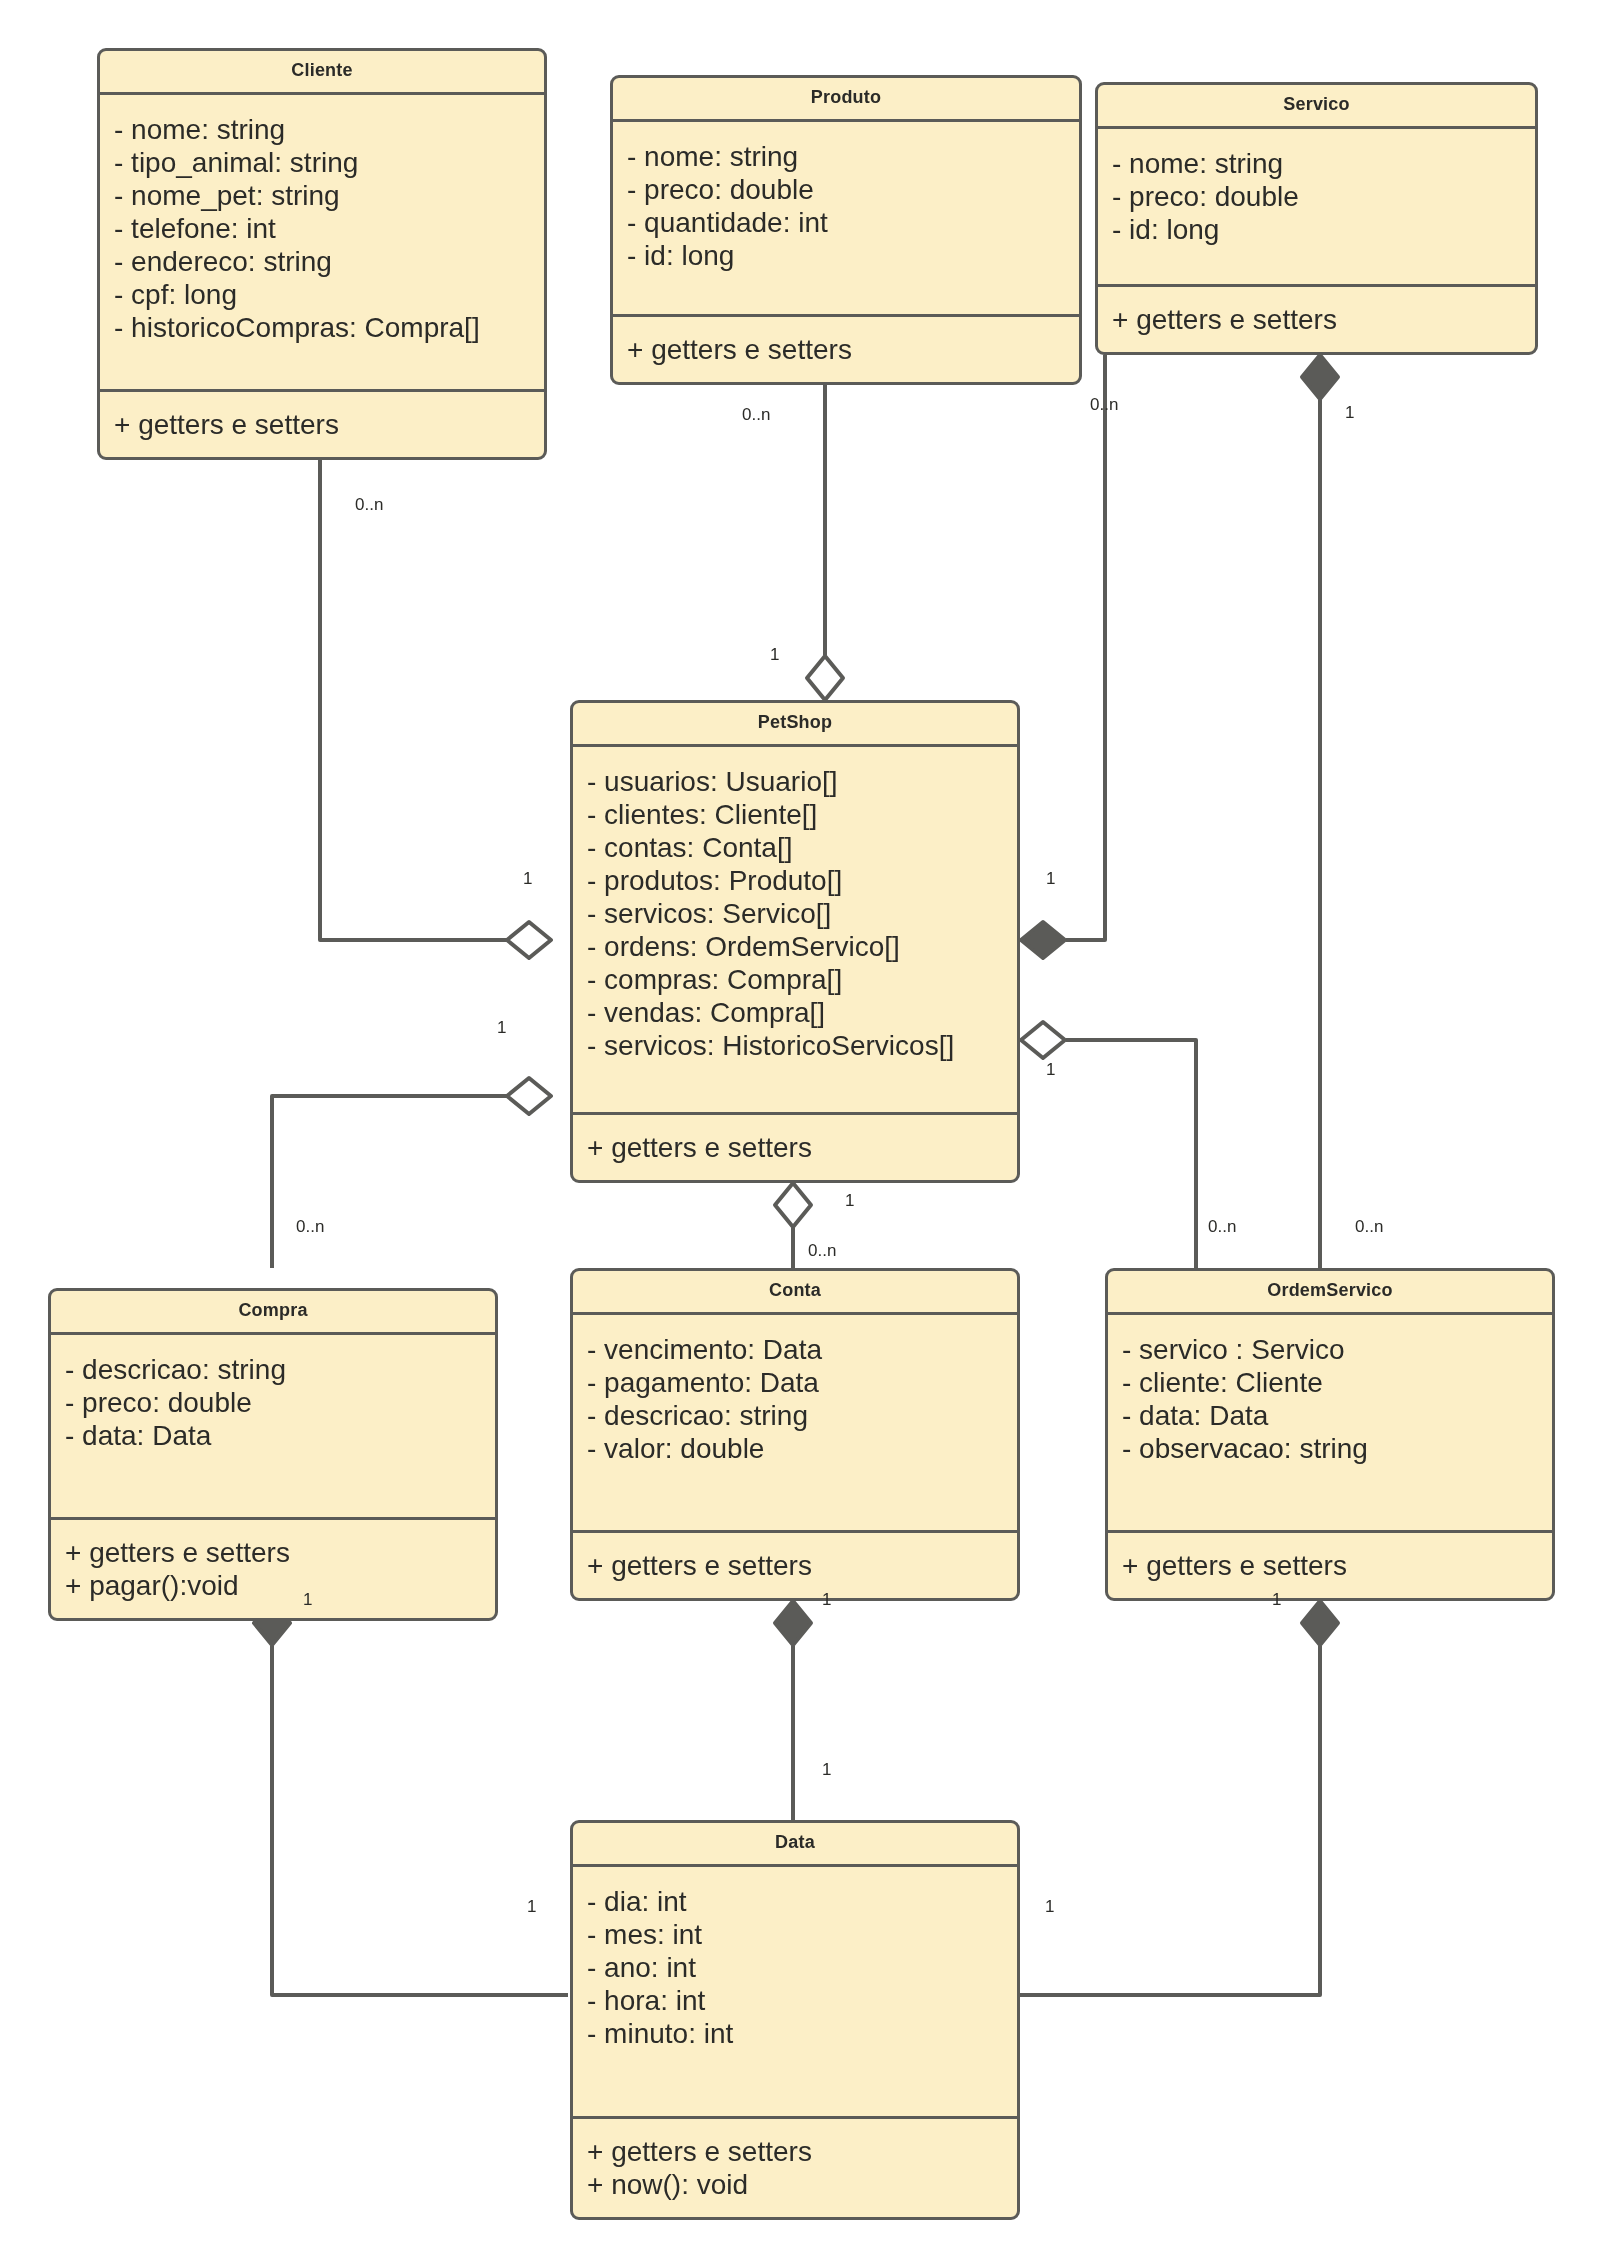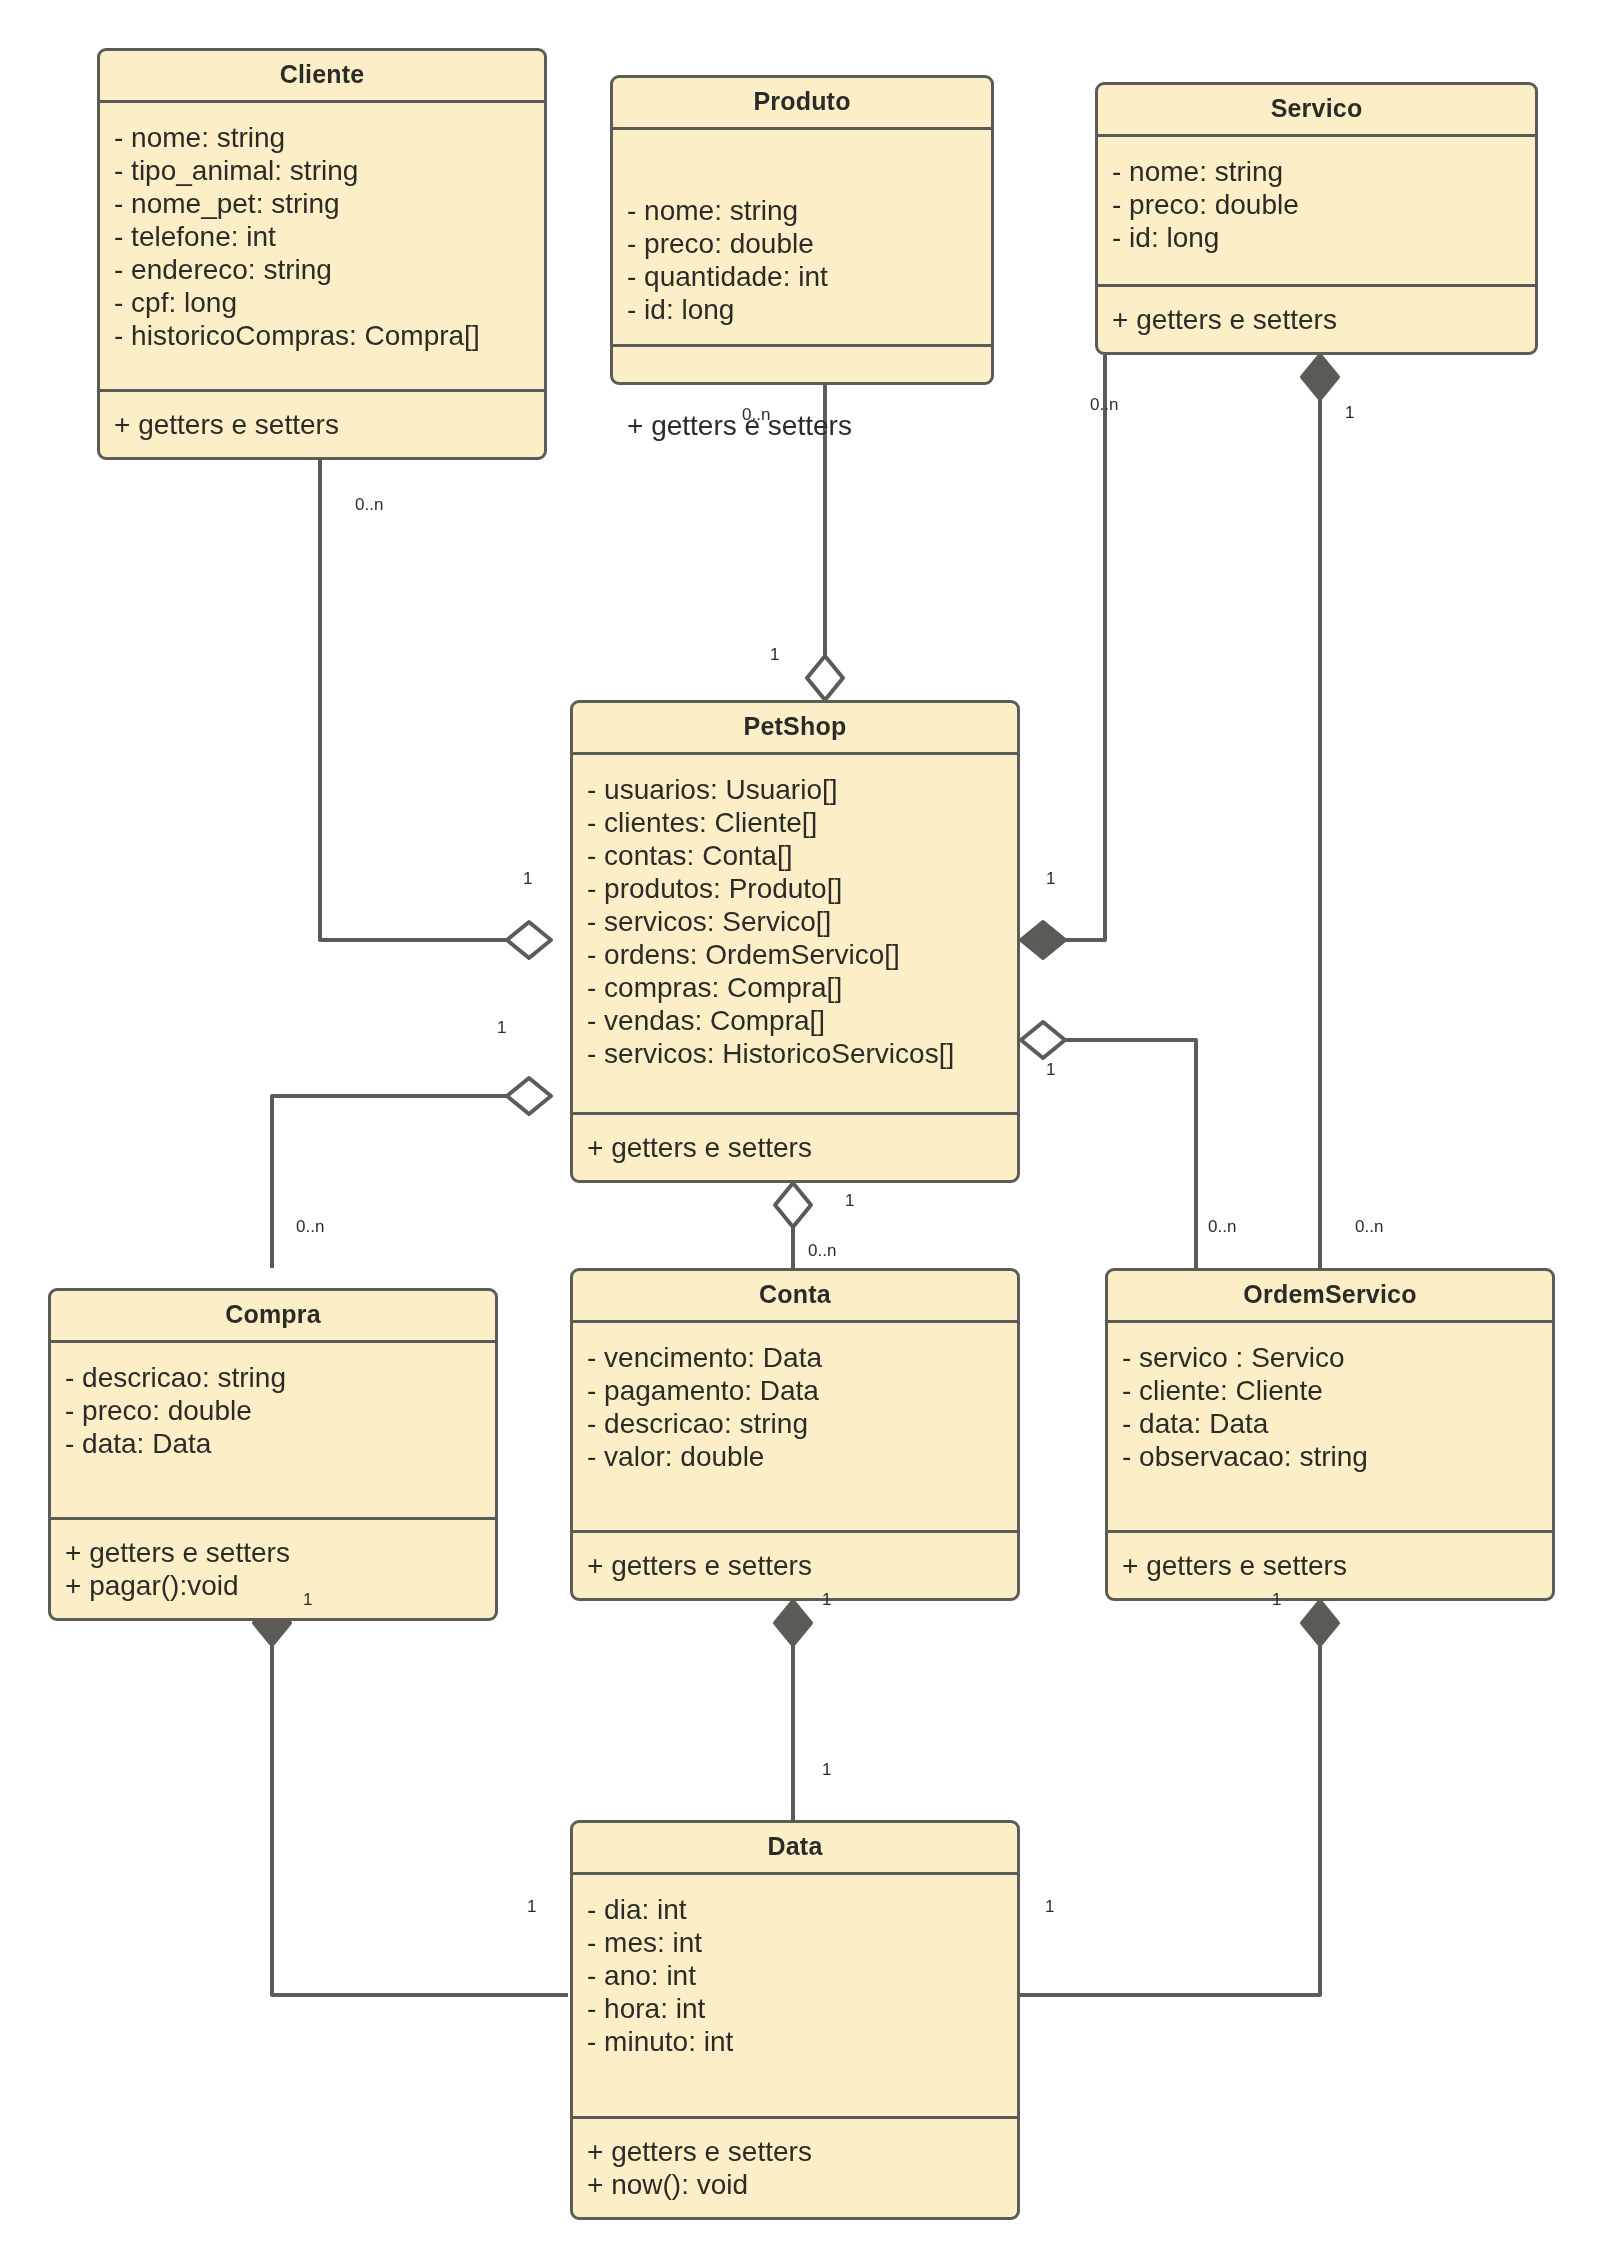--- a/index.html
+++ b/index.html
@@ -31,21 +31,21 @@
     background: #fcefc7;
     border: 3px solid #5b5b58;
     border-radius: 9px;
     z-index: 5;
     display: flex;
     flex-direction: column;
   }
   .cls-title {
     text-align: center;
     font-weight: bold;
-    font-size: 25px;
+    font-size: 18px;
     color: #2b2b28;
     padding-top: 9px;
     padding-bottom: 11px;
     border-bottom: 3px solid #5b5b58;
     letter-spacing: 0.2px;
   }
   .cls-attrs {
     border-bottom: 3px solid #5b5b58;
     padding: 18px 0 18px 14px;
     flex: 1 1 auto;
@@ -155,21 +155,21 @@
       <div class="member">- telefone: int</div>
       <div class="member">- endereco: string</div>
       <div class="member">- cpf: long</div>
       <div class="member">- historicoCompras: Compra[]</div>
     </div>
     <div class="cls-ops">
       <div class="member">+ getters e setters</div>
     </div>
   </div>
 
-  <div class="uml-class" style="left:610px; top:75px; width:384px; height:310px;gap:46px;">
+  <div class="uml-class" style="left:610px; top:75px; width:472px; height:310px;">
     <div class="cls-title">Produto</div>
     <div class="cls-attrs">
       <div class="member">- nome: string</div>
       <div class="member">- preco: double</div>
       <div class="member">- quantidade: int</div>
       <div class="member">- id: long</div>
     </div>
     <div class="cls-ops">
       <div class="member">+ getters e setters</div>
     </div>

